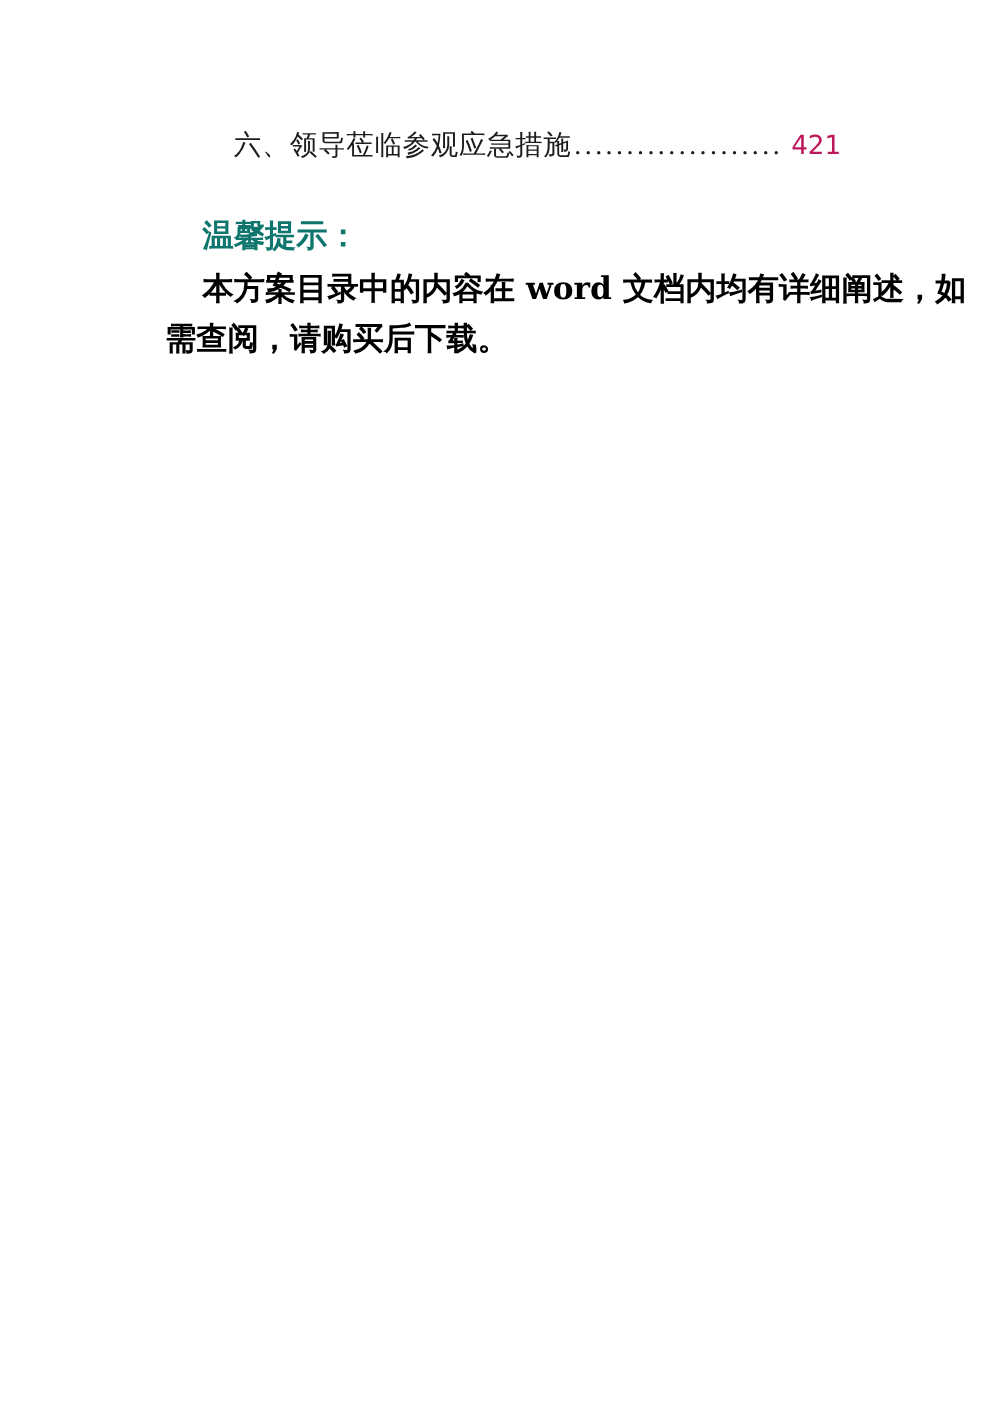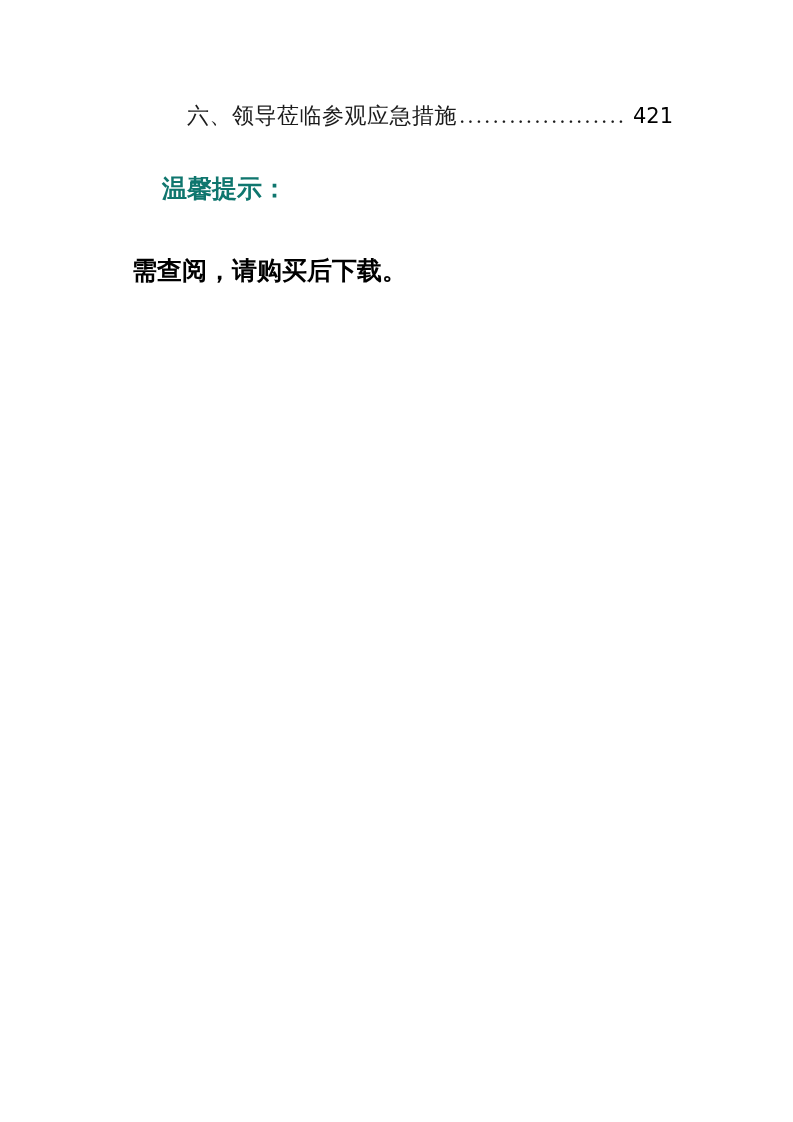--- a/index.html
+++ b/index.html
@@ -41,21 +41,21 @@
     white-space: nowrap;
     font-size: 20px;
     letter-spacing: 2px;
     margin: 0 5px 0 2px;
     color: #1c1c1c;
   }
   .toc-page {
     flex: 0 0 auto;
     font-family: "DejaVu Sans", "Liberation Sans", sans-serif;
     font-size: 21px;
-    color: #000000;
+    color: #be185d;
   }
   
   .notice-heading {
     position: absolute;
     left: 162px;
     top: 173px;
     font-size: 25px;
     line-height: 32px;
     font-weight: 700;
     color: #0f766e;
@@ -95,18 +95,19 @@
 <div class="page">
 
   <div class="toc-line">
     <span class="toc-text">六、领导莅临参观应急措施</span>
     <span class="toc-dots">............................................................................................</span>
     <span class="toc-page">421</span>
   </div>
 
   <div class="notice-heading">温馨提示：</div>
 
+  <div class="notice-line first">本方案目录中的内容在 word 文档内均有详细阐述，如</div>
 
   <div class="notice-line second">需查阅，请购买后下载。</div>
 
   <div class="page-number">11</div>
 
 </div>
 
 </body></html>

